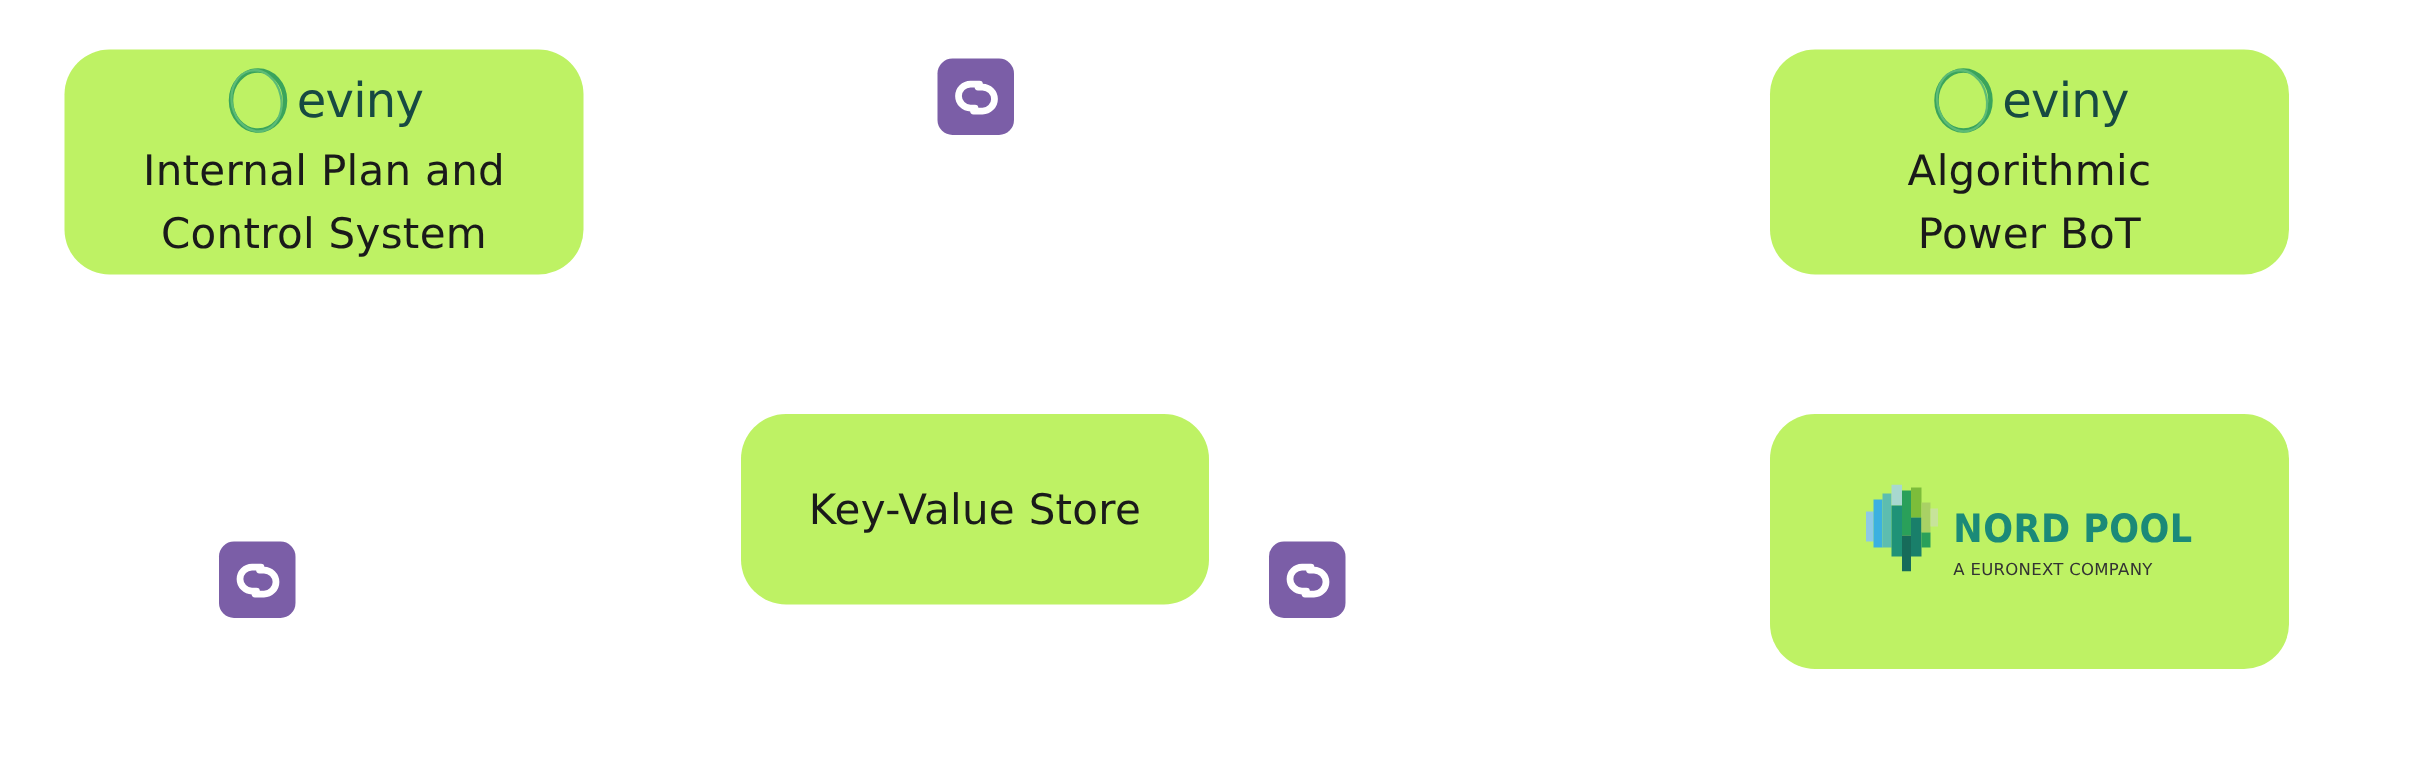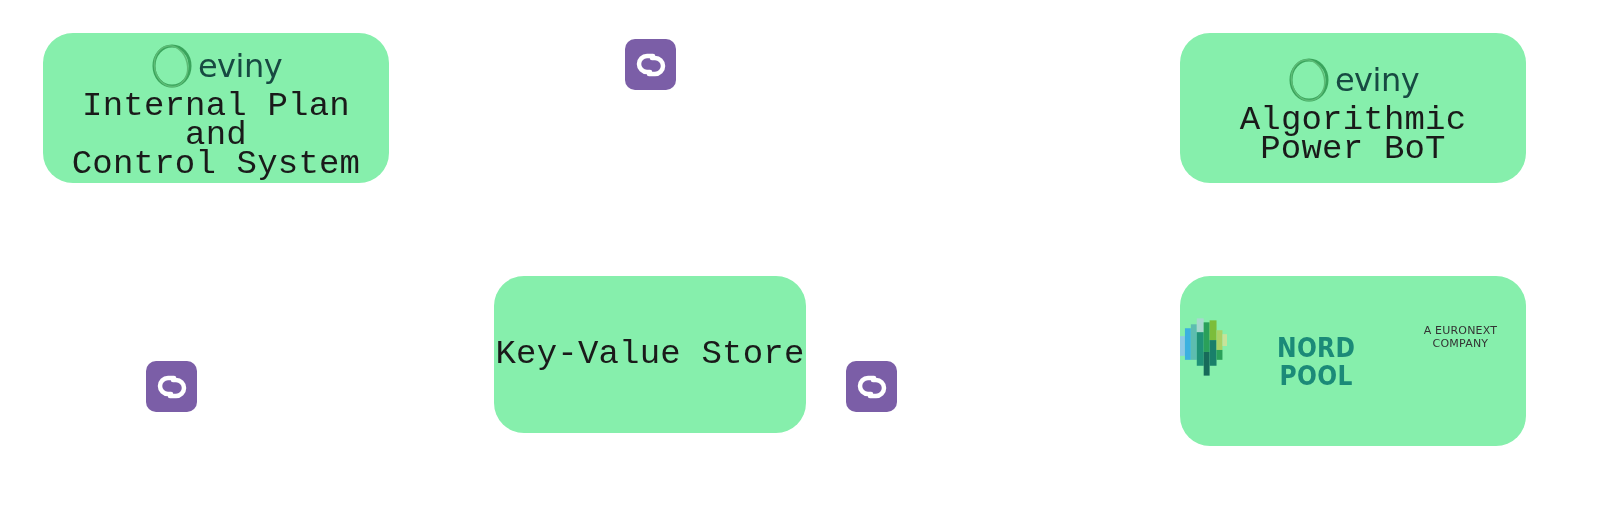--- a/index.html
+++ b/index.html
@@ -1,24 +1,24 @@
 <!DOCTYPE html>
 <html><head>
   <meta charset="utf-8">
   <style>
     html, body { margin:0; padding:0; }
     body { width:1607px; height:520px; background:#ffffff; position:relative; overflow:hidden;
       font-family:"DejaVu Sans","Liberation Sans",sans-serif; color:#1a1a1a; }
-    .node { position:absolute; background:#86efac; border-radius:30px; display:flex; flex-direction:column;
+    .node { position:absolute; background:#bef264; border-radius:30px; display:flex; flex-direction:column;
       align-items:center; justify-content:center; text-align:center; box-sizing:border-box; }
-    .label { font-size:34px; font-weight:500; line-height:29px; letter-spacing:0.2px; white-space:pre-line;font-family:Liberation Mono, monospace; }
+    .label { font-size:28px; font-weight:500; line-height:42px; letter-spacing:0.2px; white-space:pre-line; }
     .eviny { display:flex; align-items:center; gap:4px; margin-bottom:2px; }
     .eviny-word { font-size:32px; font-weight:500; color:#174a42; letter-spacing:-0.5px; line-height:32px; }
     .np { display:flex; align-items:flex-start; gap:10px; margin-bottom:14px; }
-    .np-text { display:flex; flex-direction:row; align-items:flex-start; }
+    .np-text { display:flex; flex-direction:column; align-items:flex-start; }
     .np-name { font-family:"DejaVu Sans Condensed","DejaVu Sans",sans-serif; font-size:26px; font-weight:bold; color:#1b8a78; line-height:28px; letter-spacing:0.3px; margin-top:16px; }
     .np-sub { font-size:11px; color:#333; margin-top:6px; letter-spacing:0.2px; }
     .link-badge { position:absolute; width:51px; height:51px; border-radius:10px; background:#7b5ea7;
       display:flex; align-items:center; justify-content:center; }
   </style>
 </head>
 <body>
 
 <div class="node" style="left:43px;top:33px;width:346px;height:150px;padding-top:4px;">
   <div class="eviny">
@@ -37,21 +37,21 @@
     <svg width="44" height="48" viewBox="0 0 44 48">
       <ellipse cx="22" cy="24" rx="18" ry="20" fill="none" stroke="#3aa45c" stroke-width="3"></ellipse>
       <ellipse cx="21" cy="24" rx="16.5" ry="20.5" fill="none" stroke="#5dbb76" stroke-width="1.5" transform="rotate(-12 22 24)"></ellipse>
     </svg>
     <span class="eviny-word">eviny</span>
   </div>
   <div class="label">Algorithmic
 Power BoT</div>
 </div>
 
-<div class="node" style="left:494px;top:276px;width:312px;height:157px;">
+<div class="node" style="left:494px;top:276px;width:312px;height:127px;">
   <div class="label">Key-Value Store</div>
 </div>
 
 <div class="node" style="left:1180px;top:276px;width:346px;height:170px;">
   <div class="np">
     <svg width="48" height="58" viewBox="0 0 48 58">
       <rect x="0" y="18" width="5" height="20" fill="#8ec9e6"></rect>
       <rect x="5" y="10" width="6" height="32" fill="#3cb1e0"></rect>
       <rect x="11" y="6" width="6" height="36" fill="#5dbdb0"></rect>
       <rect x="17" y="0" width="7" height="14" fill="#a8d8cf"></rect>

